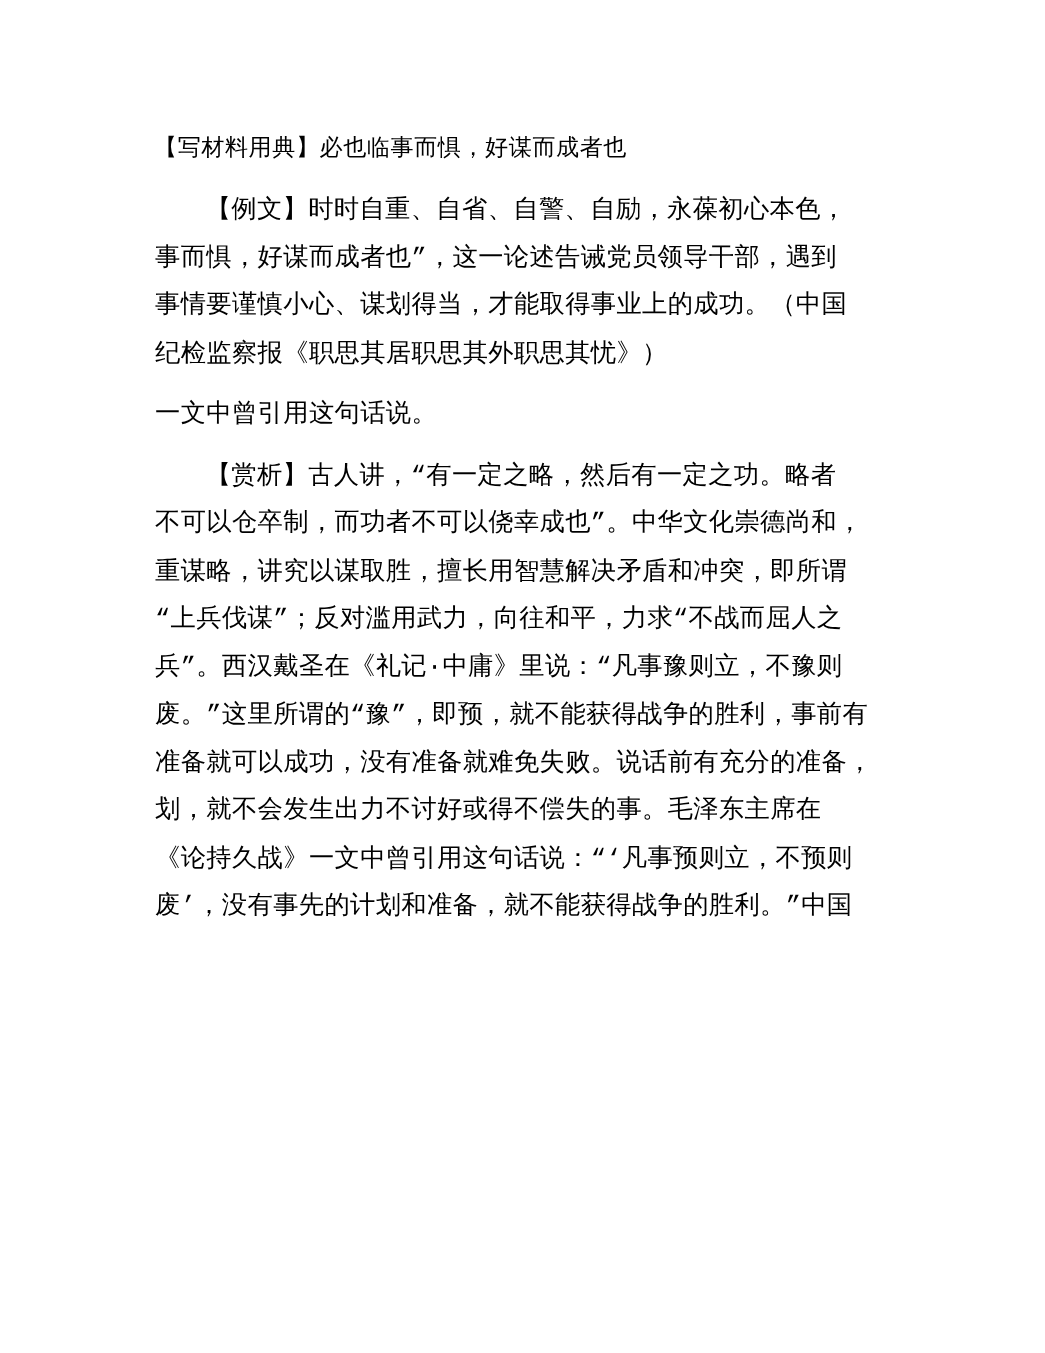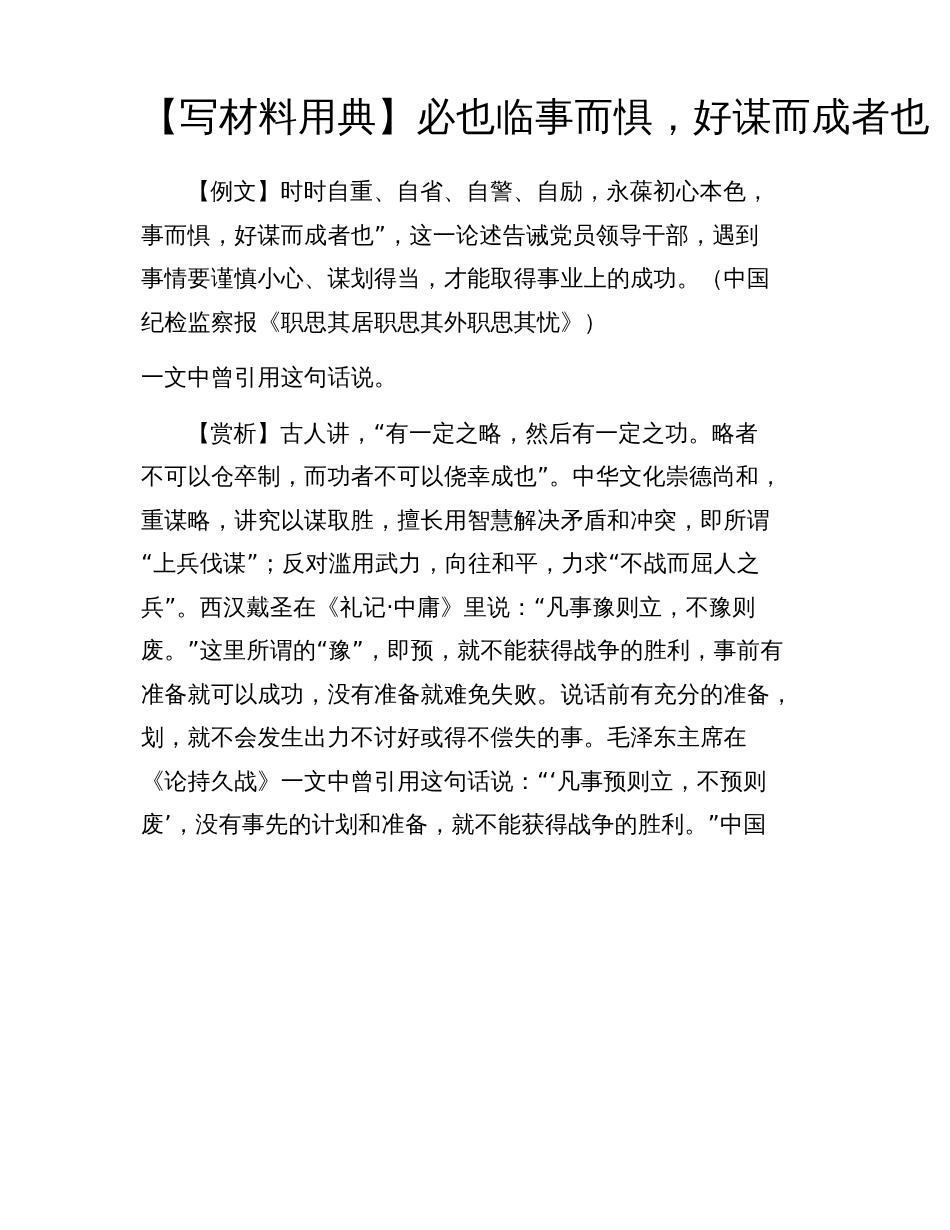--- a/index.html
+++ b/index.html
@@ -19,33 +19,33 @@
       position: absolute;
       left: 0;
       top: 0;
       width: 950px;
       height: 1230px;
       background: #ffffff;
     }
     .title {
       position: absolute;
       left: 140px;
-      top: 95px;
+      top: 112px;
       width: 680px;
-      text-align: center;
-      font-size: 39px;
+      font-size: 21px;
       line-height: 44px;
       letter-spacing: 0.5px;
       white-space: nowrap;
     }
     .body {
       position: absolute;
       left: 141px;
       top: 170px;
       width: 700px;
+      font-family: Liberation Mono, monospace;
     }
     .para {
       margin: 0 0 12px 0;
     }
     .line {
       display: block;
       font-size: 23px;
       line-height: 43.5px;
       height: 43.5px;
       white-space: nowrap;

